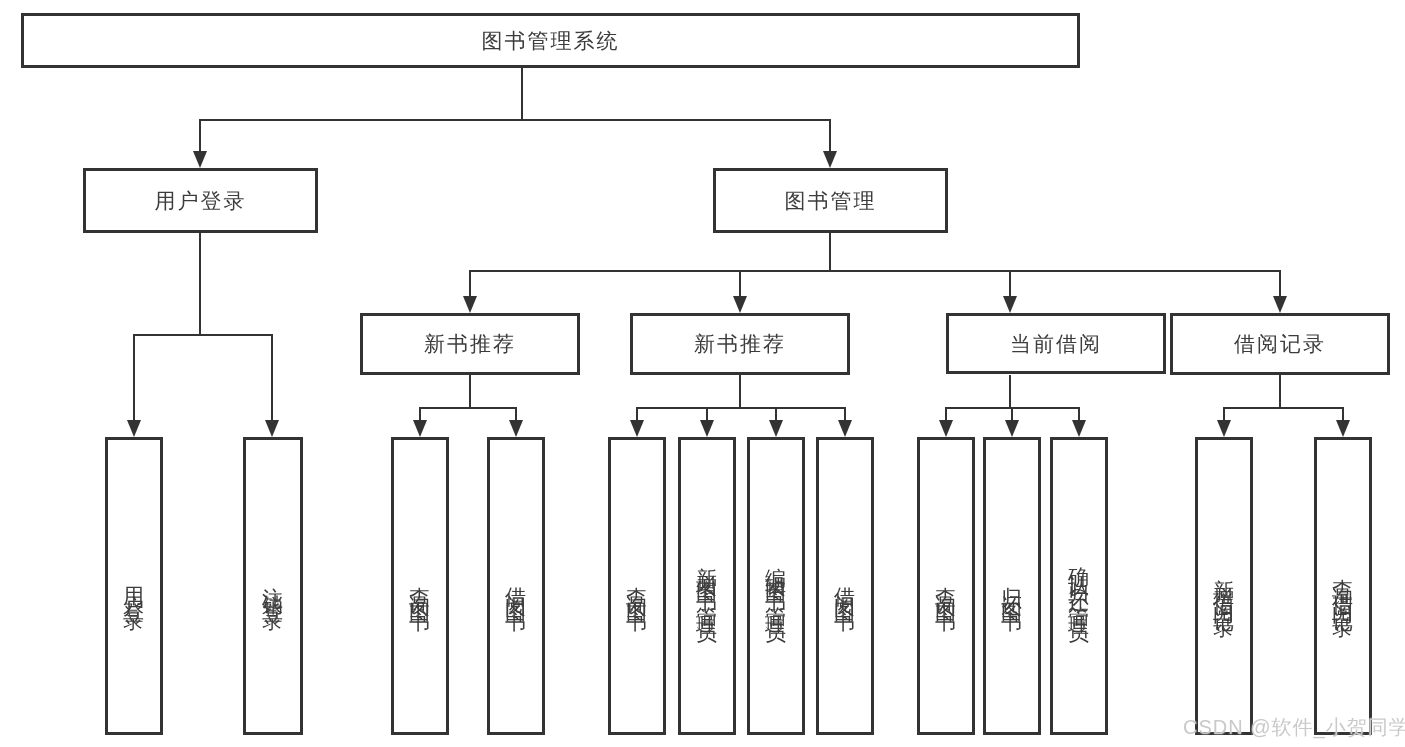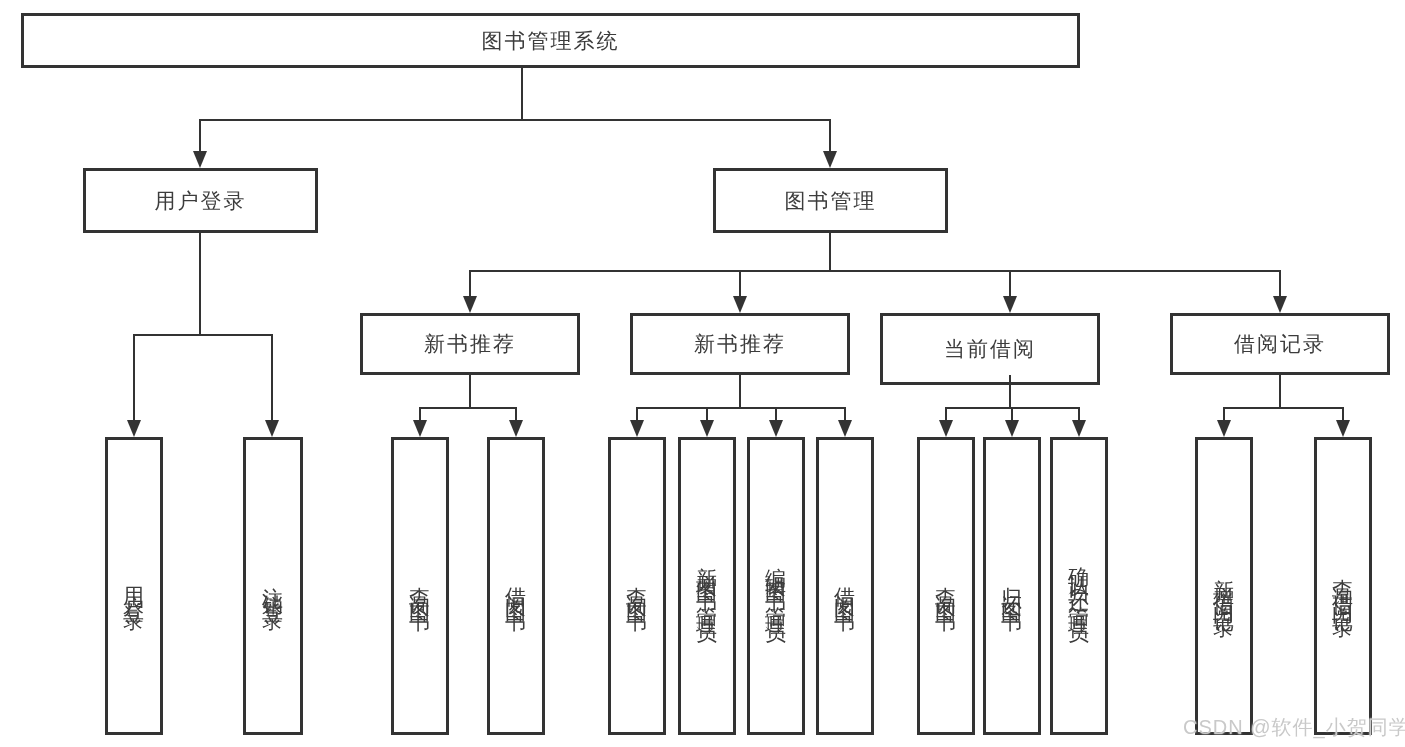--- a/index.html
+++ b/index.html
@@ -87,21 +87,21 @@
   <div class="arw" style="left:733px;top:296px"></div>
   <div class="arw" style="left:1003px;top:296px"></div>
   <div class="arw" style="left:1273px;top:296px"></div>
 
   <div class="box hbox" style="left:360px;top:313px;width:220px;height:62px">
     <span>新书推荐</span>
   </div>
   <div class="box hbox" style="left:630px;top:313px;width:220px;height:62px">
     <span>新书推荐</span>
   </div>
-  <div class="box hbox" style="left:880px;top:313px;width:220px;height:72px">
+  <div class="box hbox" style="left:946px;top:313px;width:220px;height:61px">
     <span>当前借阅</span>
   </div>
   <div class="box hbox" style="left:1170px;top:313px;width:220px;height:62px">
     <span>借阅记录</span>
   </div>
 
   <div class="vl" style="left:469px;top:375px;height:33px"></div>
   <div class="hl" style="left:419px;top:407px;width:98px"></div>
   <div class="vl" style="left:419px;top:407px;height:14px"></div>
   <div class="vl" style="left:515px;top:407px;height:14px"></div>

